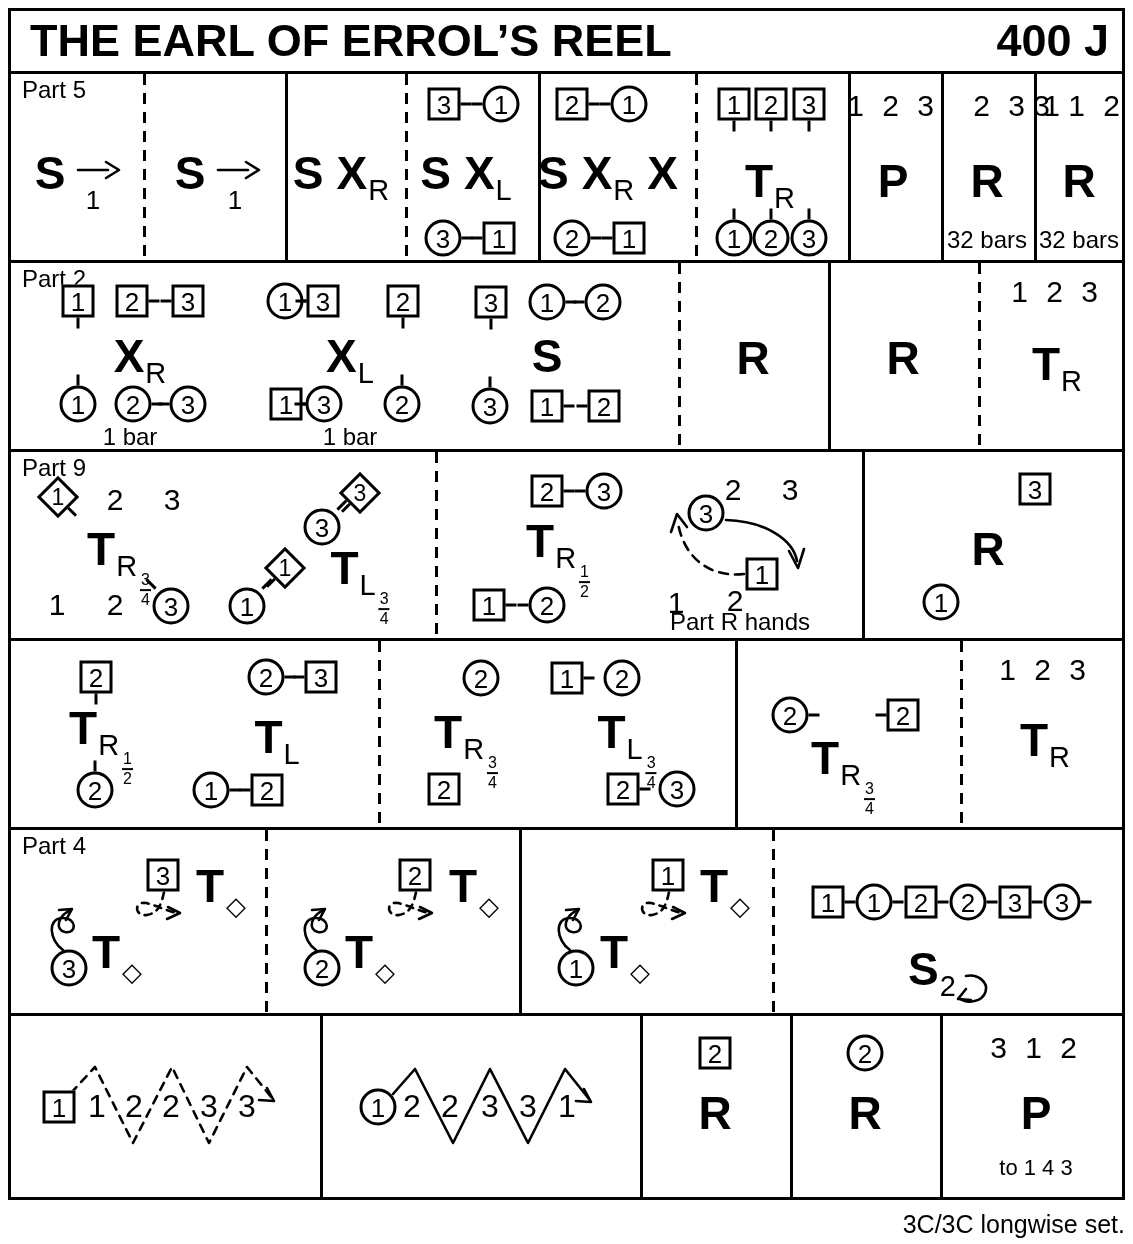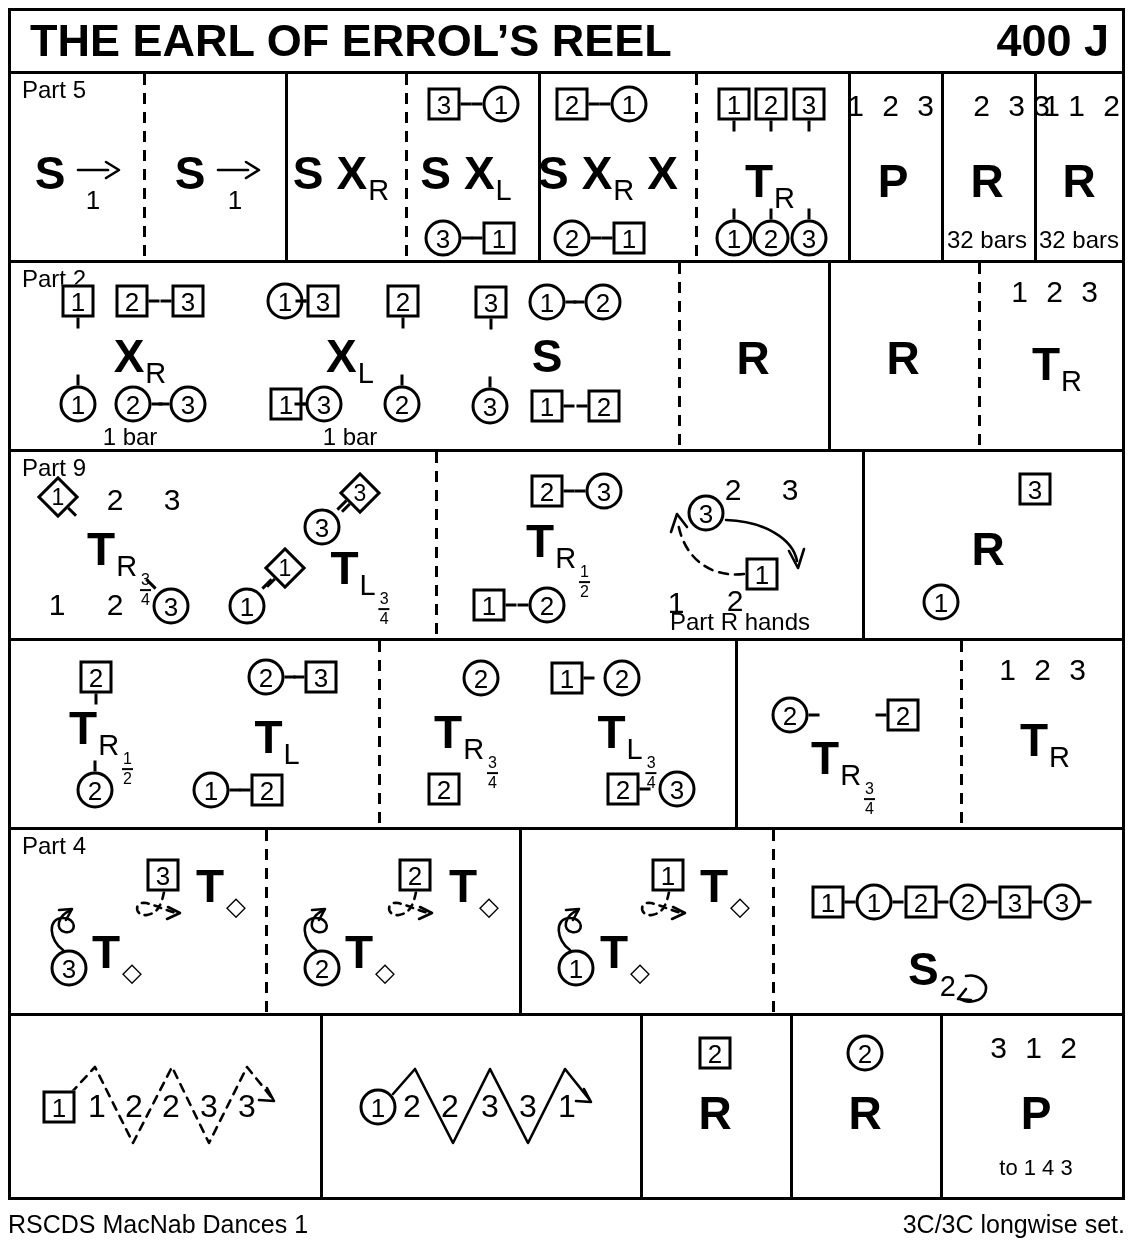--- a/index.html
+++ b/index.html
@@ -650,16 +650,15 @@
   <div class="mn" style="left:865px;top:1113px">
       <span>R</span>
     </div>
 
   <div class="seq" style="left:1036px;top:1048px">3 1 2</div>
   <div class="mn" style="left:1036px;top:1113px">
       <span>P</span>
     </div>
   <div class="lbl" style="left:1036px;top:1168px;font-size:22px">to 1 4 3</div>
 
-  <div class="ft" style="left:8px">RSCDS MacNab Dances 1</div>
   <div class="ft" style="right:8px">3C/3C longwise set.</div>
 
 </div>
 
 </body></html>

